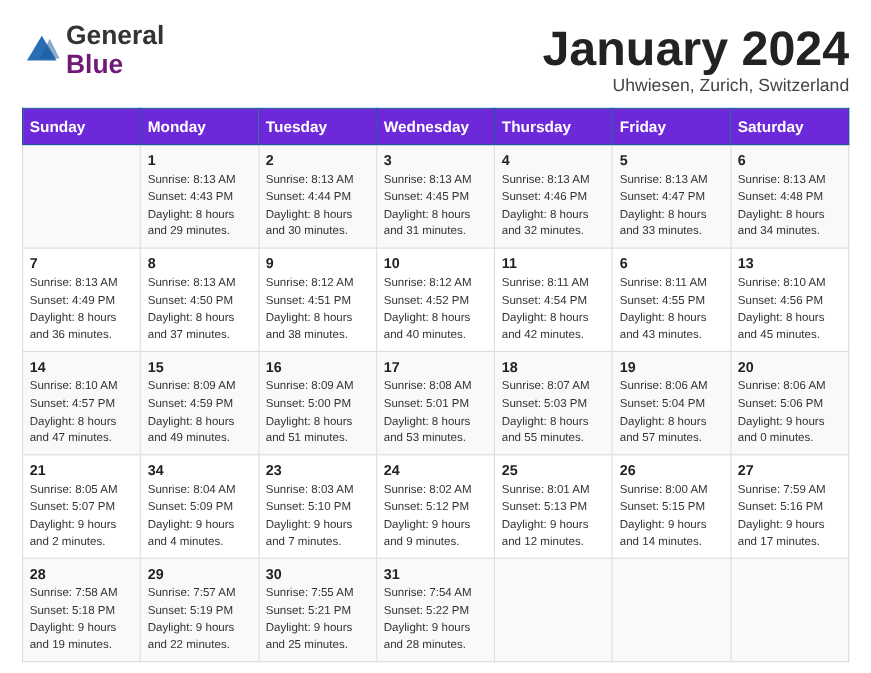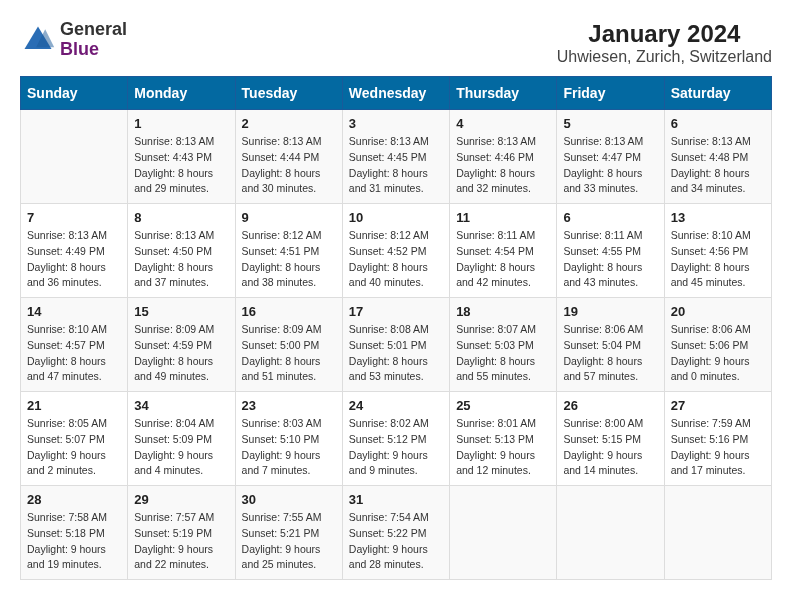--- a/index.html
+++ b/index.html
@@ -17,51 +17,50 @@
       margin-bottom: 10px;
     }
     .logo {
       display: flex;
       align-items: center;
       gap: 4px;
     }
     .logo-text {
       display: flex;
       flex-direction: column;
-      font-size: 18px;
+      font-size: 24px;
       font-weight: bold;
       line-height: 1.1;
     }
     .logo-general { color: #333; }
     .logo-blue { color: #701a75; }
     .logo-icon {
       width: 36px;
       height: 36px;
     }
     .title-block {
       text-align: right;
     }
     .title-block h1 {
-      font-size: 24px;
+      font-size: 44px;
       font-weight: bold;
       color: #222;
-      text-align: center;
     }
     .title-block .subtitle {
       font-size: 16px;
       color: #444;
       text-align: right;
     }
     table {
       width: 100%;
       border-collapse: collapse;
       table-layout: fixed;
     }
     thead tr {
-      background-color: #0369a1;
+      background-color: #6d28d9;
       color: white;
     }
     thead th {
       padding: 8px 6px;
       font-size: 14px;
       font-weight: bold;
       text-align: left;
       border: 1px solid #1a5a9a;
     }
     tbody tr {

